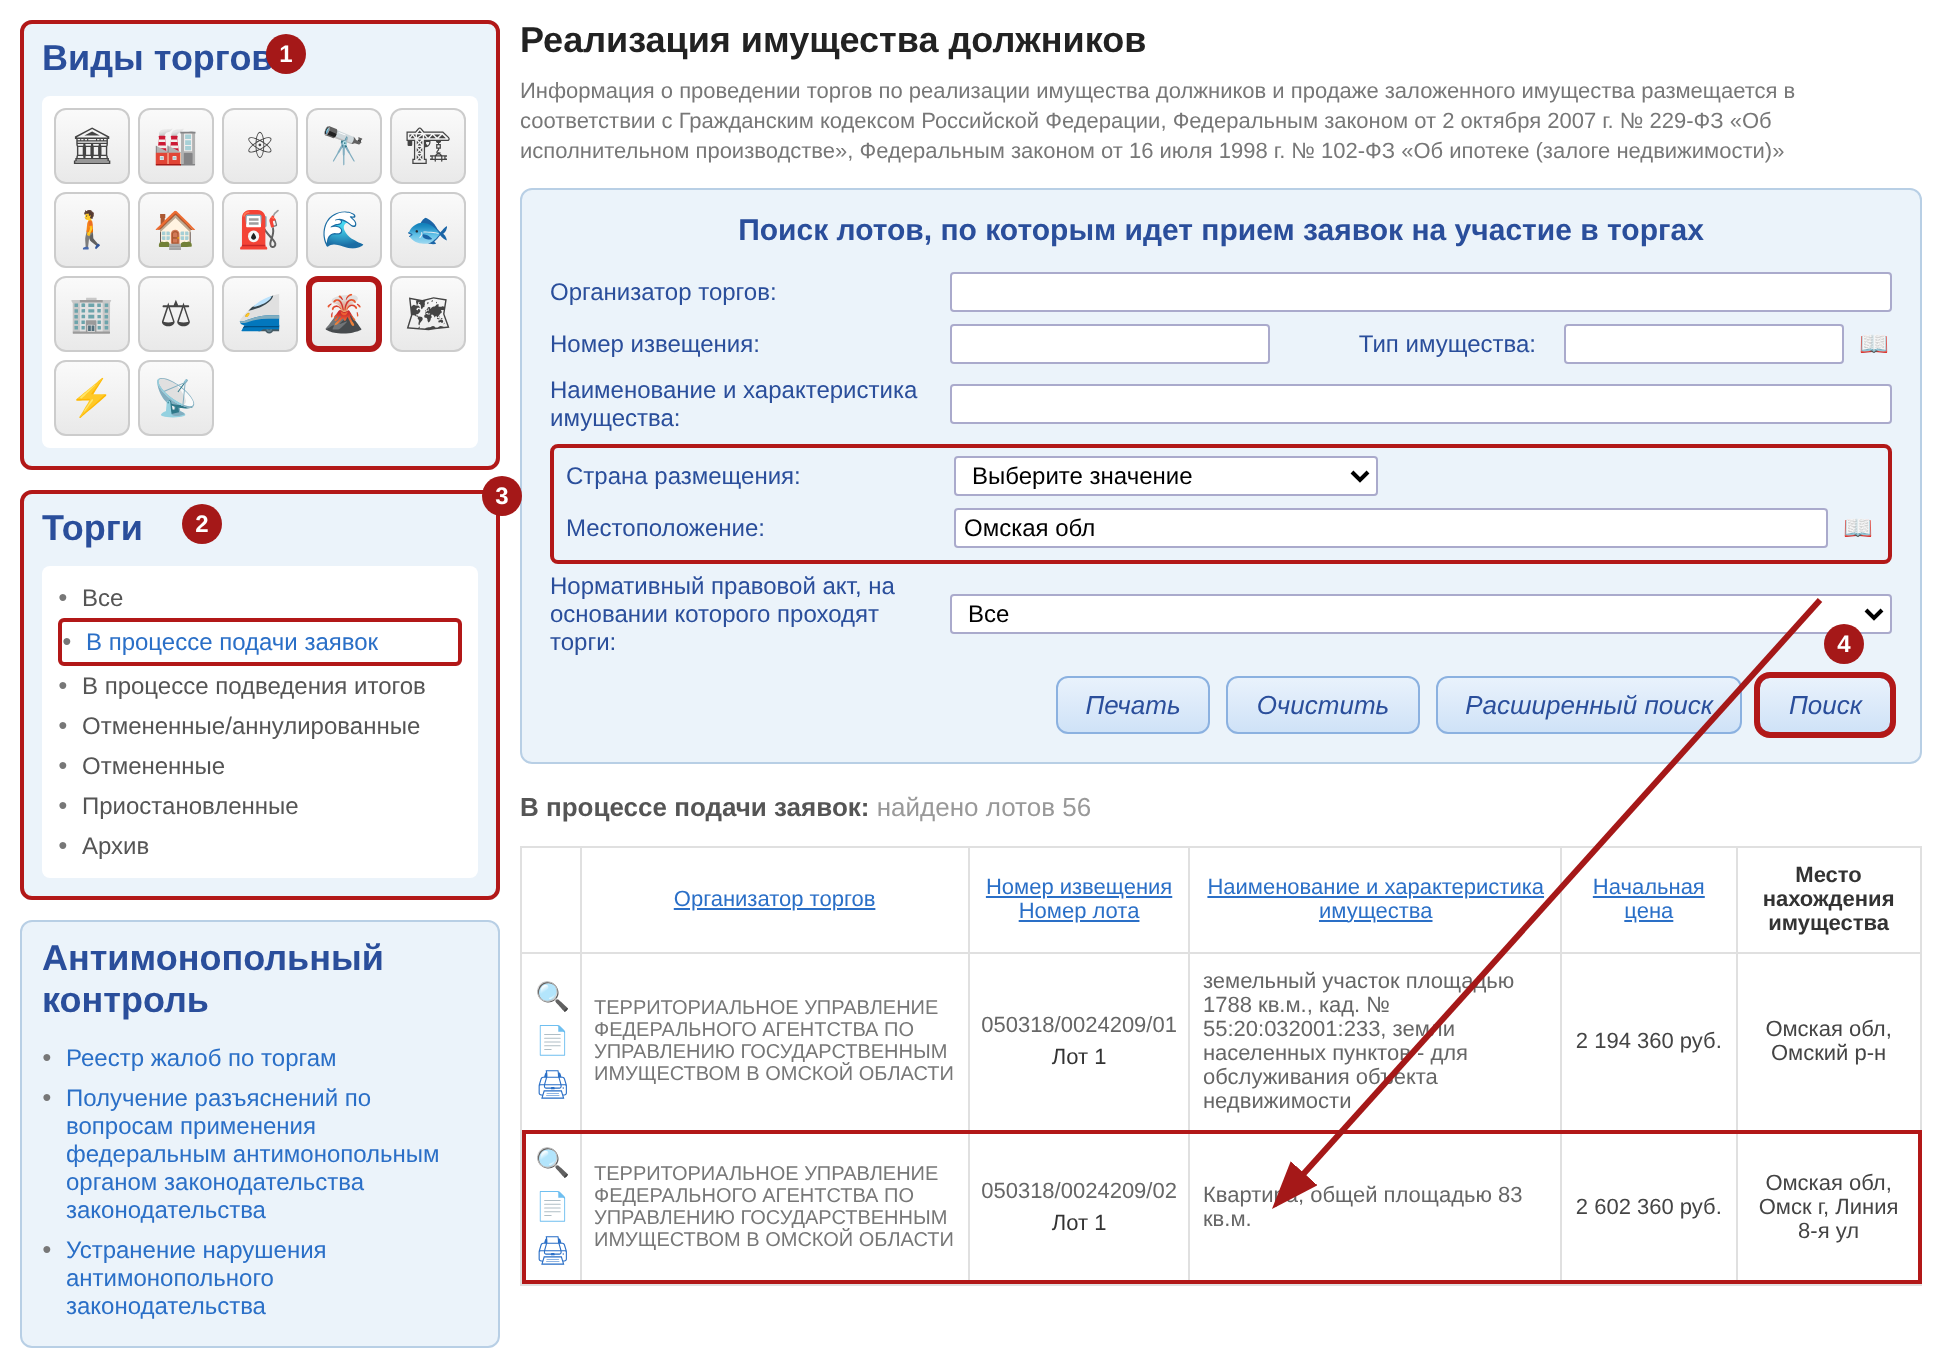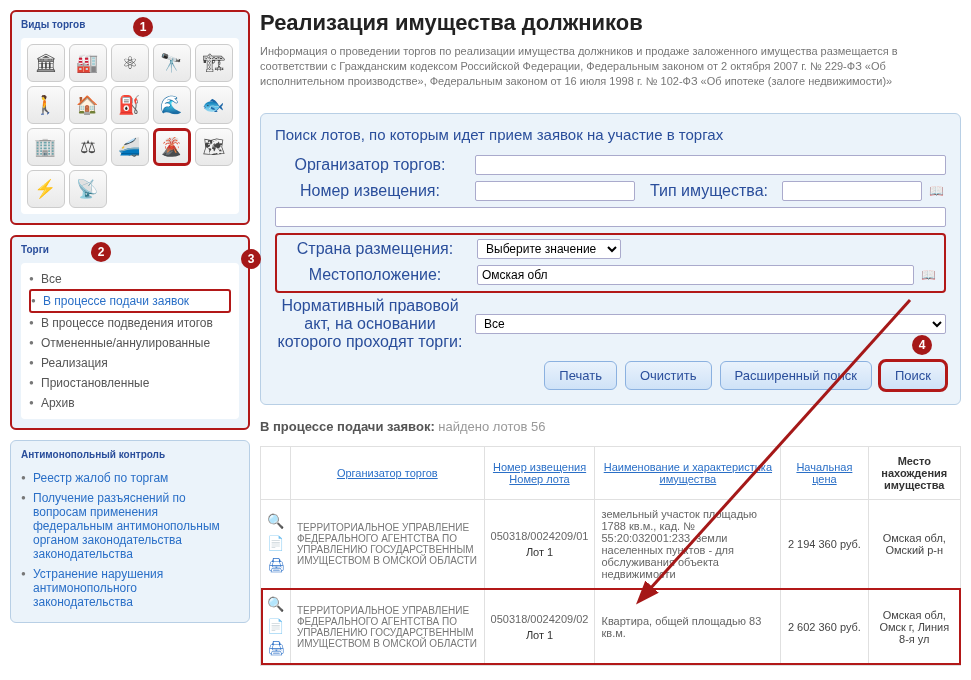--- a/index.html
+++ b/index.html
@@ -19,21 +19,21 @@
   .panel {
     border: 1px solid #b8cfe5;
     border-radius: 6px;
     background: #ebf3fa;
     padding: 8px 10px 10px 10px;
     margin-bottom: 10px;
     position: relative;
   }
   .panel-title {
     color: #2a4e9b;
-    font-size: 10px;
+    font-size: 18px;
     font-weight: bold;
     margin: 0 0 8px 0;
   }
   .panel.highlight { outline: 2px solid #b21818; outline-offset: -2px; }
 
   .bubble {
     position: absolute;
     width: 20px;
     height: 20px;
     border-radius: 50%;
@@ -87,52 +87,53 @@
   }
   .torg-list li.sel {
     color: #2a6fc7;
     border: 2px solid #b21818;
     border-radius: 3px;
     padding-left: 12px;
   }
   .anti li { color: #2a6fc7; }
 
   
-  h1.page-title { font-size: 22px; margin: 0 0 8px 0; font-weight:bold; color:#222; }
-  .intro { color:#777; font-size:11px; line-height:1.35; margin-bottom:24px; }
+  h1.page-title { font-size: 18px; margin: 0 0 8px 0; font-weight:bold; color:#222; }
+  .intro { color:#777; font-size:11px; line-height:1.35; margin-bottom:10px; }
 
   .search-panel {
     border: 1px solid #b8cfe5;
     border-radius: 6px;
     background: #ebf3fa;
     padding: 12px 14px 14px 14px;
     margin-bottom: 14px;
     position: relative;
   }
-  .search-title { color:#2a4e9b; font-size:15px; font-weight:normal; margin:0 0 12px 0; }
+  .search-title { color:#2a4e9b; font-size:15px; font-weight:bold; margin:0 0 12px 0;text-align:center; }
   .form-row { display:flex; align-items:center; margin-bottom:6px; }
-  .form-row label { width: 200px; text-align: center; padding-right: 10px; color:#2a4e9b; font-size:16px; }
+  .form-row label { width: 200px; text-align: left; padding-right: 10px; color:#2a4e9b; font-size:12px; }
   .form-row .ctrl { flex:1; display:flex; gap:6px; align-items:center; }
   .form-row input[type=text], .form-row select {
     border:1px solid #aac; border-radius:2px; height:20px; font-size:12px; padding:1px 4px;
     background:#fff;
   }
   .wfull { width: 100%; }
   .book { width:18px; height:18px; color:#2a4e9b; cursor:pointer; flex-shrink:0; display:inline-flex; align-items:center; justify-content:center;}
   .hline { border:2px solid #b21818; border-radius:4px; padding:4px 6px 6px 6px; margin:4px 0; position:relative; }
 
   .btn-row { display:flex; gap:8px; justify-content:flex-end; margin-top:10px; position:relative; }
   .btn {
     border:1px solid #8bb1e0;
     background: linear-gradient(#e9f2fc,#cfe2f7);
     color:#2a4e9b;
     padding:6px 14px;
     border-radius:6px;
     font-size:13px;
     cursor:pointer;
+    font-style:italic;
   }
   .btn.search-btn { outline:3px solid #b21818; outline-offset:-1px; position:relative; }
 
   .results-hd { font-size:13px; font-weight:bold; color:#555; margin:10px 0 12px 0; }
   .results-hd .count { color:#999; font-weight:normal; }
 
   table.results { width:100%; border-collapse:collapse; border:1px solid #ddd; font-size:11px; }
   table.results th, table.results td { border:1px solid #e0e0e0; padding:8px 6px; vertical-align:middle; }
   table.results th { background:#fff; color:#2a6fc7; font-weight:normal; text-decoration:underline; }
   table.results th.plain { text-decoration:none; color:#333; font-weight:bold; }
@@ -185,21 +186,21 @@
 
     <div class="panel highlight" style="position:relative;">
       <div class="bubble" style="top:6px; left:80px;">2</div>
       <div class="panel-title">Торги</div>
       <div class="torg-list">
         <ul>
           <li>Все</li>
           <li class="sel">В процессе подачи заявок</li>
           <li>В процессе подведения итогов</li>
           <li>Отмененные/аннулированные</li>
-          <li>Реализация</li>
+          <li>Отмененные</li>
           <li>Приостановленные</li>
           <li>Архив</li>
         </ul>
       </div>
     </div>
 
     <div class="panel anti">
       <div class="panel-title">Антимонопольный контроль</div>
       <ul>
         <li>Реестр жалоб по торгам</li>
@@ -228,31 +229,32 @@
         <div class="ctrl">
           <input type="text" style="width: 160px;" value="">
           <span style="flex:1"></span>
           <label style="width:auto;color:#2a4e9b;padding-right:8px;">Тип имущества:</label>
           <input type="text" style="width: 140px;" value="">
           <span class="book">📖</span>
         </div>
       </div>
 
       <div class="form-row">
+        <label>Наименование и характеристика имущества:</label>
         <div class="ctrl">
             <input type="text" class="wfull" value="" style="">
           </div>
       </div>
 
       <div class="hline">
         <div class="bubble" style="top:14px; left:-36px;">3</div>
         <div class="form-row">
           <label style="width:194px">Страна размещения:</label>
           <div class="ctrl">
-            <select style="width:144px">
+            <select style="width:212px">
               <option>Выберите значение</option>
             </select>
           </div>
         </div>
         <div class="form-row" style="margin-bottom:0;">
           <label style="width:194px">Местоположение:</label>
           <div class="ctrl">
             <input type="text" class="wfull" value="Омская обл" style="">
             <span class="book">📖</span>
           </div>

